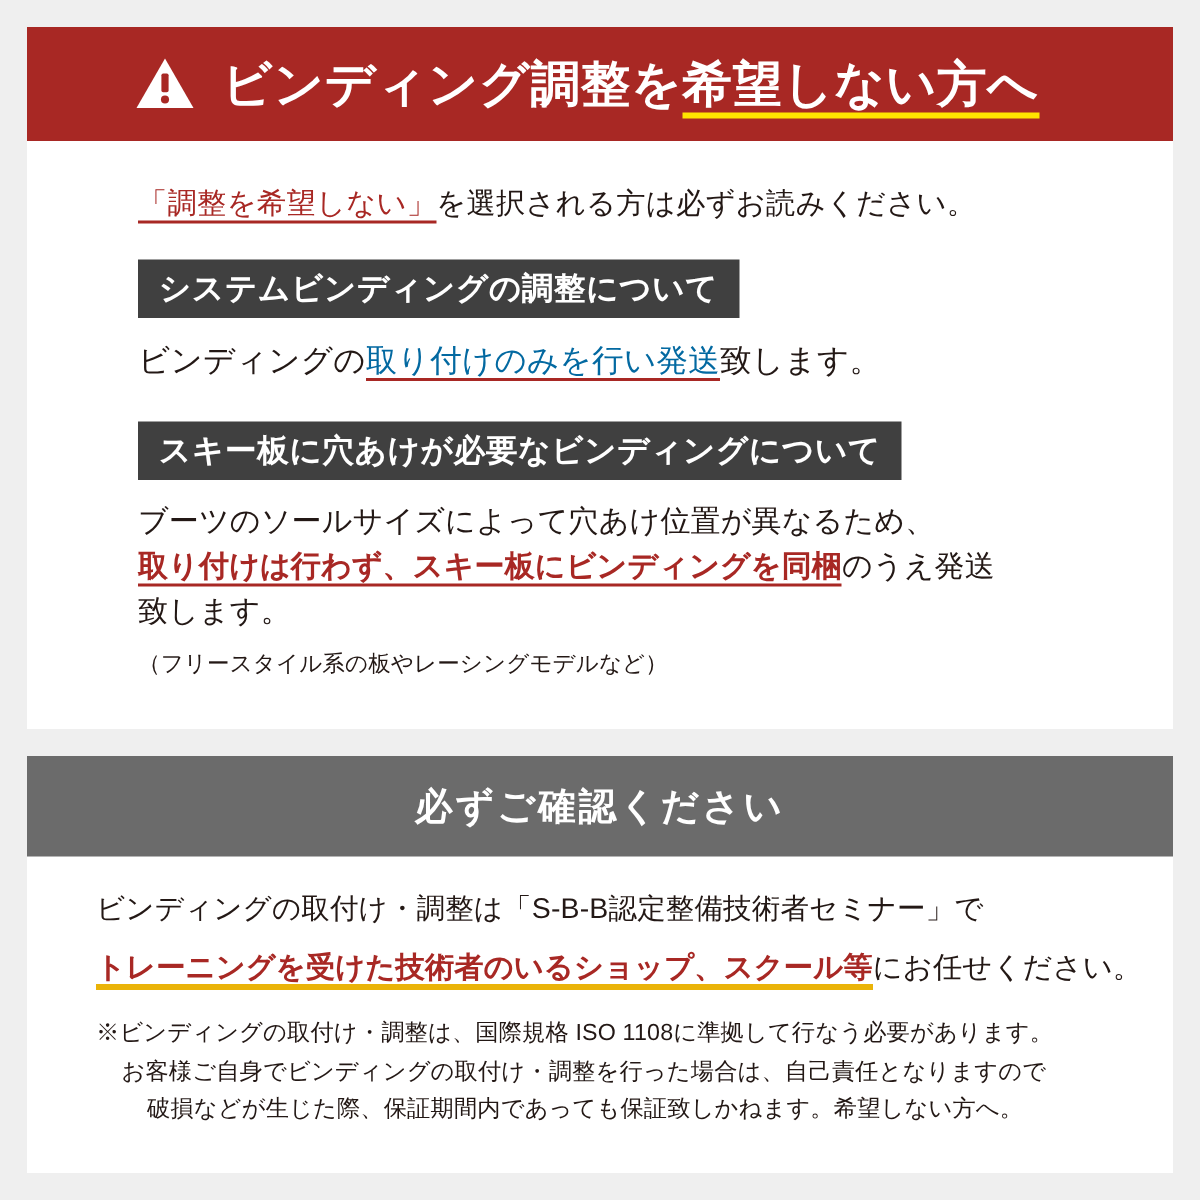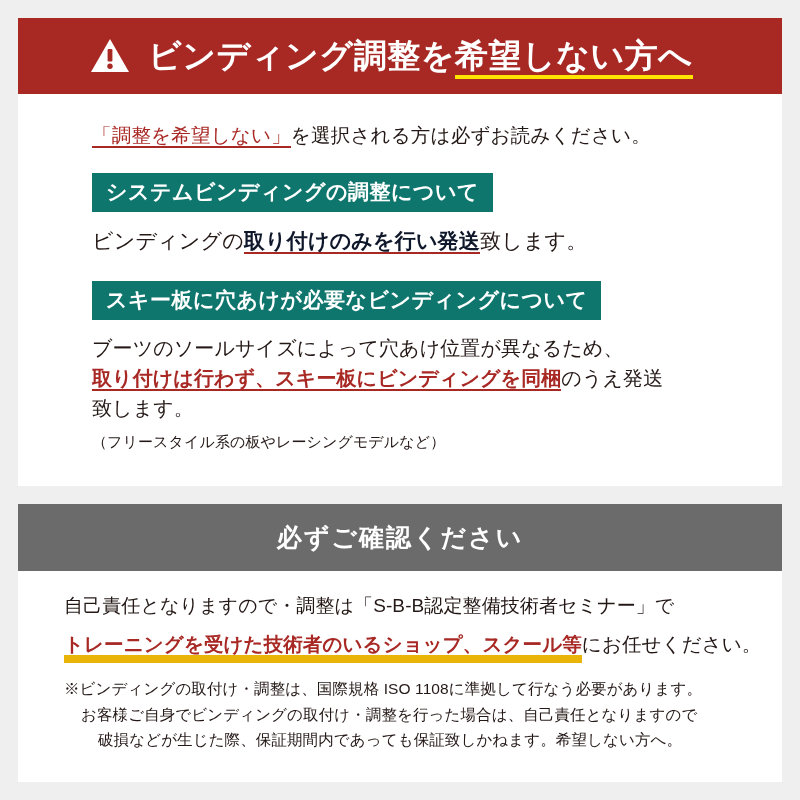--- a/index.html
+++ b/index.html
@@ -68,39 +68,39 @@
     font-size: 19.5px;
     margin: 6px 0 0 40px;
     letter-spacing: 0.2px;
   }
   .lead .und-red {
     color: #a82824;
     border-bottom: 2px solid #a82824;
   }
 
   .sec-head {
-    background: #0f766e;
+    background: #404040;
     color: #ffffff;
     font-size: 21px;
     font-weight: bold;
     display: inline-block;
     padding: 5px 14px 6px 14px;
     margin: 24px 0 0 40px;
     letter-spacing: 0.5px;
   }
   .sec-body {
     font-size: 21px;
     margin: 13px 0 0 40px;
     letter-spacing: 0.2px;
     line-height: 1.5;
   }
   .sec-body .und-red {
-    color: #0f172a;
+    color: #0369a1;
     border-bottom: 2px solid #a82824;
-    font-weight: bold;
+    font-weight: normal;
   }
   .sec-note {
     font-size: 15px;
     margin: 9px 0 0 40px;
     letter-spacing: 0.1px;
   }
   .sec-body-2 {
     font-size: 20px;
     margin: 13px 0 0 40px;
     line-height: 1.52;
@@ -140,21 +140,21 @@
     margin-left: 46px;
     letter-spacing: 0.1px;
   }
   .b2-line2 {
     font-size: 19.5px;
     margin: 12px 0 0 46px;
     letter-spacing: 0.1px;
   }
   .b2-line2 .und-red {
     color: #a82824;
-    border-bottom: 8px solid #eab308;
+    border-bottom: 4px solid #eab308;
     font-weight: bold;
   }
   .b2-fine {
     font-size: 15.5px;
     margin: 18px 0 0 46px;
     line-height: 1.66;
     letter-spacing: 0.1px;
   }
   .b2-fine .ind {
     display: block;
@@ -201,21 +201,21 @@
     </div>
   </div>
 
   <div class="card card-bottom">
 
     <div class="gray-banner">
       <span class="gray-banner-title">必ずご確認ください</span>
     </div>
 
     <div class="body2">
-      <div class="b2-line1">自己責任となりますので・調整は「S-B-B認定整備技術者セミナー」で</div>
+      <div class="b2-line1">ビンディングの取付け・調整は「S-B-B認定整備技術者セミナー」で</div>
       <div class="b2-line2"><span class="und-red">トレーニングを受けた技術者のいるショップ、スクール等</span><span>にお任せください。</span></div>
       <div class="b2-fine">
         <span>※ビンディングの取付け・調整は、国際規格 ISO 1108に準拠して行なう必要があります。</span>
         <span class="ind">お客様ご自身でビンディングの取付け・調整を行った場合は、自己責任となりますので</span>
         <span class="ind2">破損などが生じた際、保証期間内であっても保証致しかねます。希望しない方へ。</span>
       </div>
     </div>
   </div>
 
 </div>

